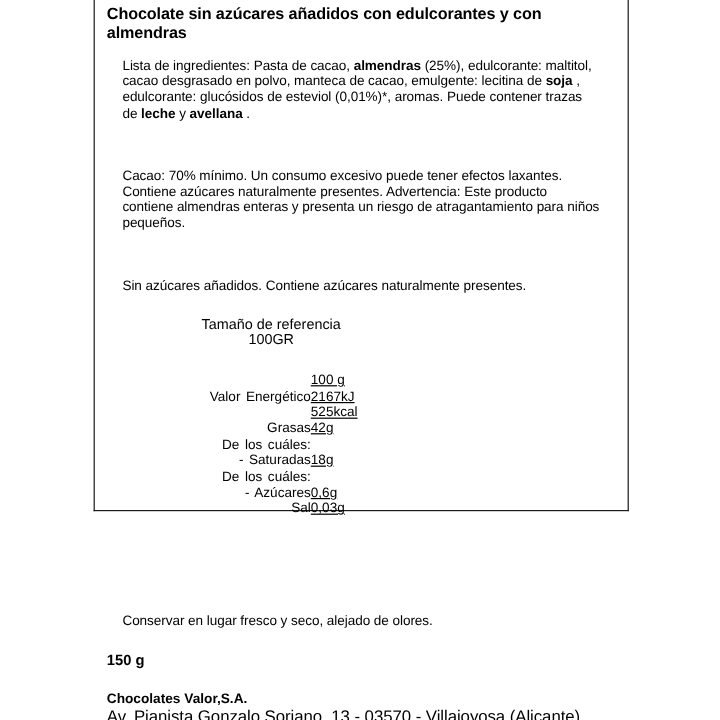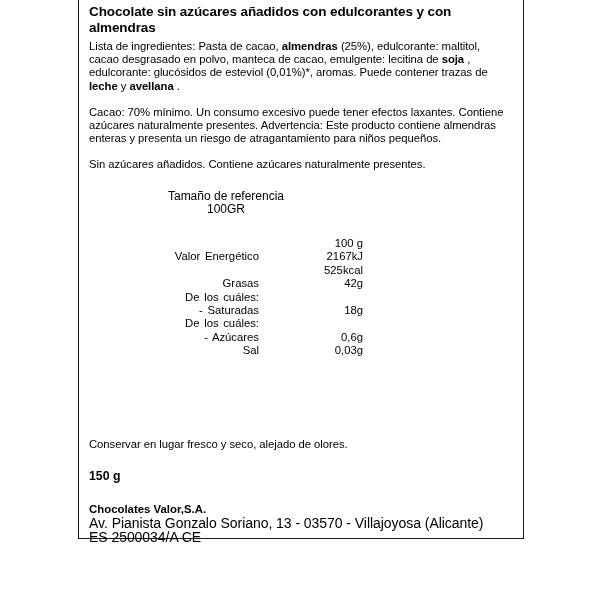--- a/index.html
+++ b/index.html
@@ -10,37 +10,37 @@
     height: 600px;
     background: #ffffff;
     font-family: "Liberation Sans", sans-serif;
     color: #000000;
   }
   #label-panel {
     position: absolute;
     left: 78px;
     top: 0px;
     width: 446px;
-    height: 539px;
+    height: 426px;
     border: 1.5px solid #1a1a1a;
     border-top: none;
     background: #ffffff;
     padding: 4px 10px 0 10px;
   }
   .product-title {
     font-size: 13.5px;
     font-weight: bold;
     line-height: 16px;
     margin: 0 0 4px 0;
     letter-spacing: -0.1px;
   }
   .body-text {
     font-size: 11.3px;
     line-height: 13.2px;
-    margin: 0;
+    margin: 13px;
     letter-spacing: -0.05px;
   }
   .body-text b { font-weight: bold; }
   .gap-md { height: 13px; }
 
   .ref-block {
     margin-top: 18px;
     width: 274px;
     text-align: center;
     font-size: 12px;
@@ -57,22 +57,22 @@
     padding: 0;
     line-height: 13.4px;
     vertical-align: top;
     white-space: nowrap;
   }
   .nutri-table td.lbl {
     text-align: right;
     word-spacing: 1.5px;
   }
   .nutri-table td.val {
-    text-align: right;
     width: 104px;
+    text-decoration: underline;
   }
   tr.indent1 td.lbl { padding-left: 6px; }
   tr.indent2 td.lbl { padding-left: 6px; }
 
   .footer-zone { margin-top: 80px; }
   .weight-line {
     font-size: 12.3px;
     font-weight: bold;
     margin: 18px 0 0 0;
     line-height: 14px;

